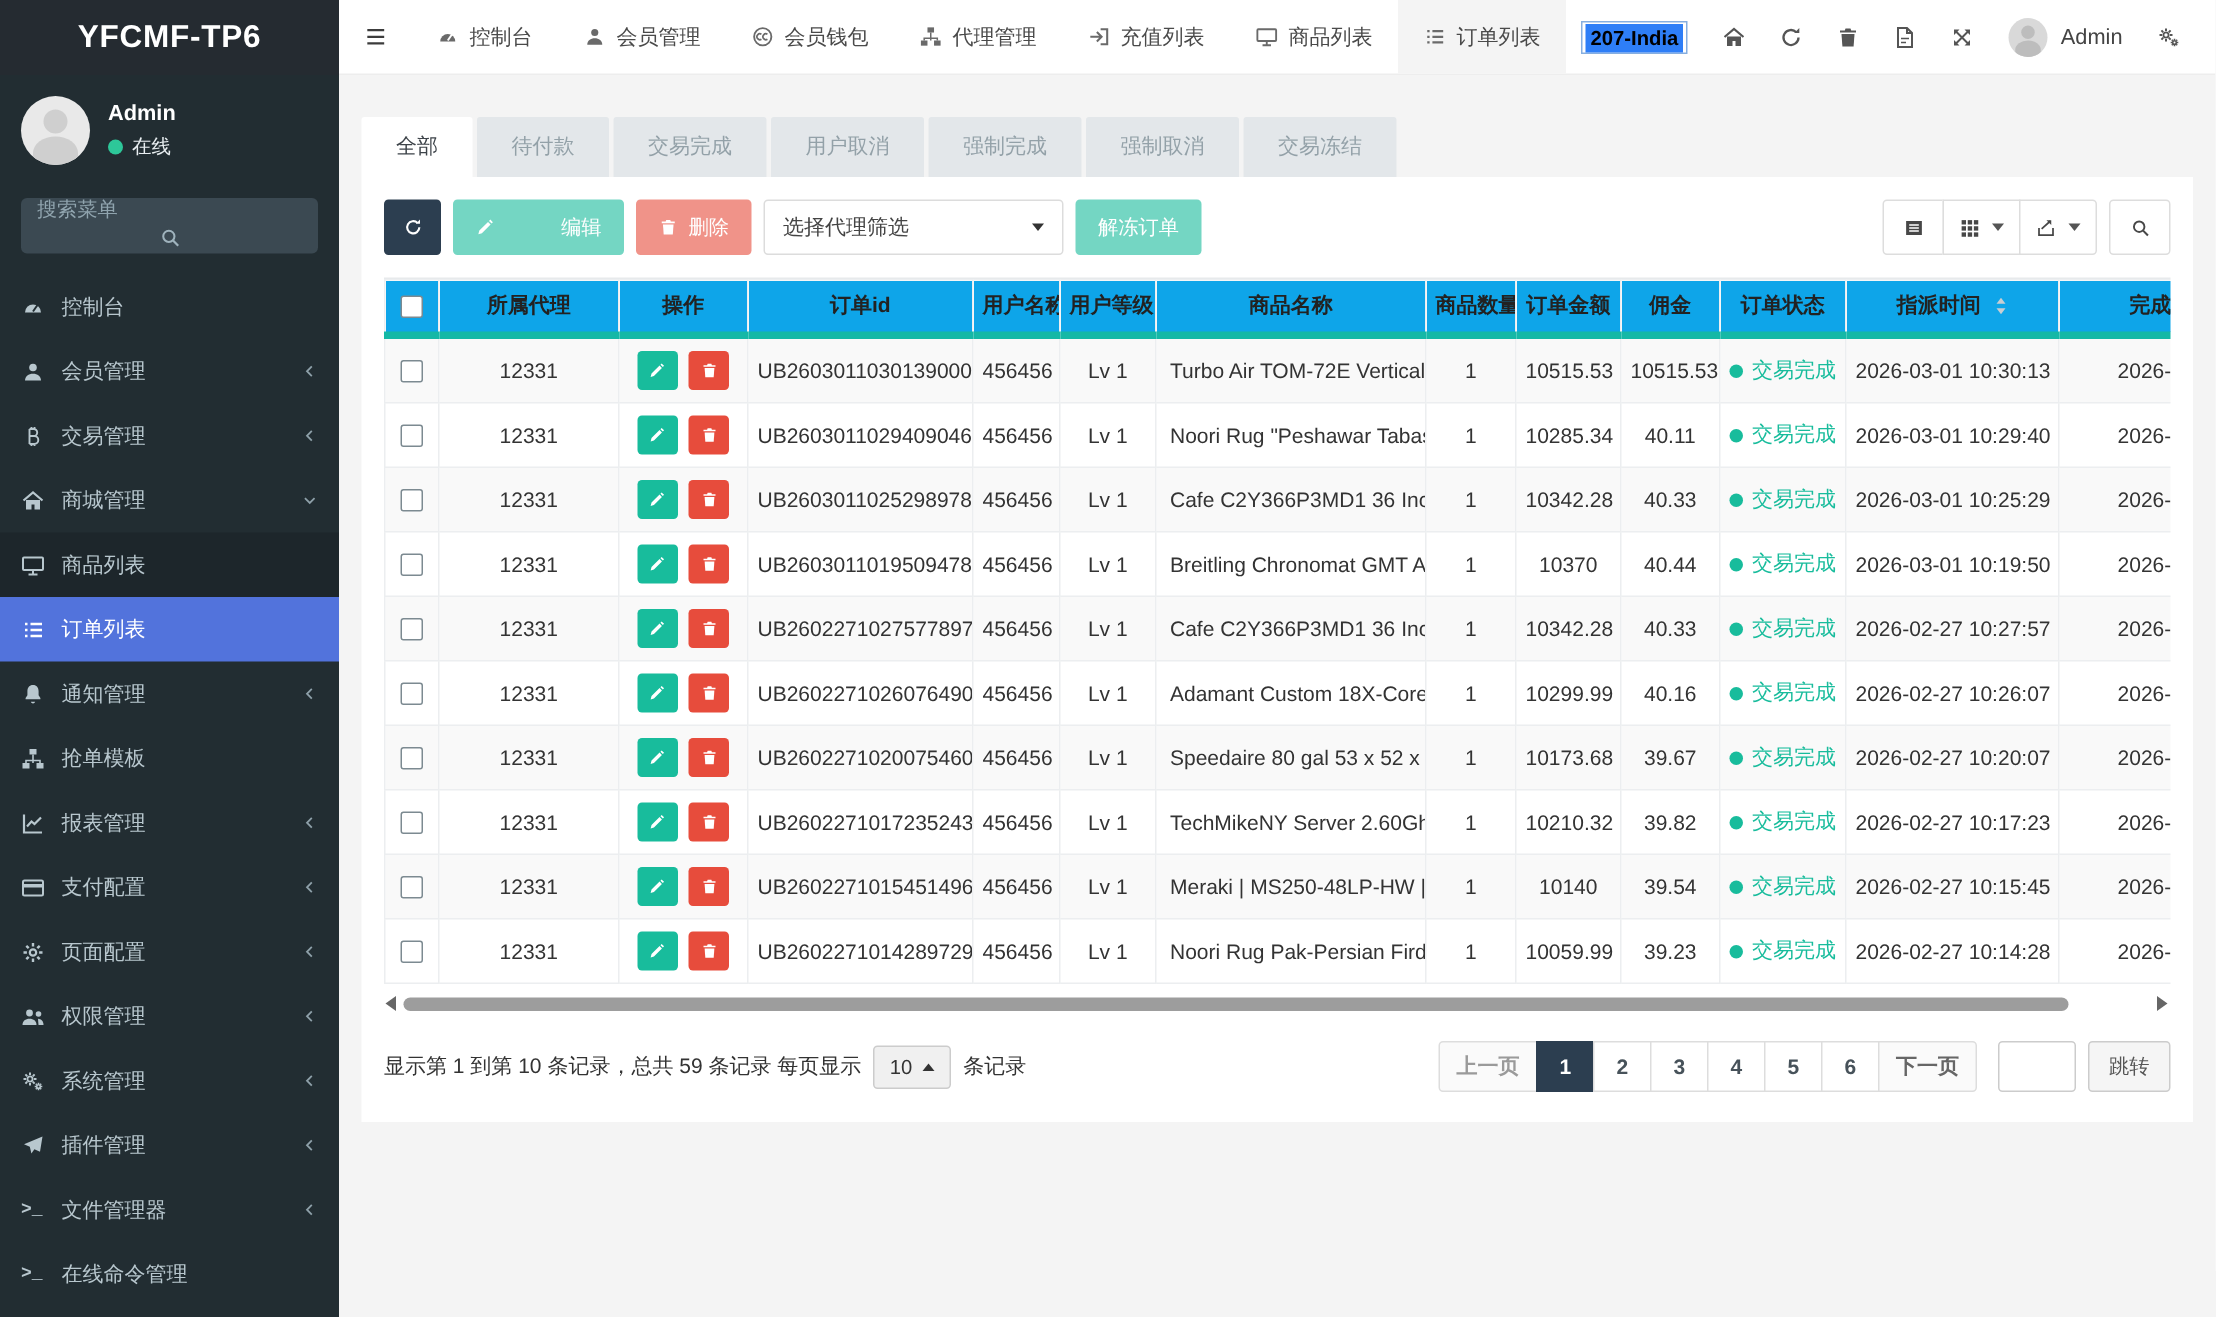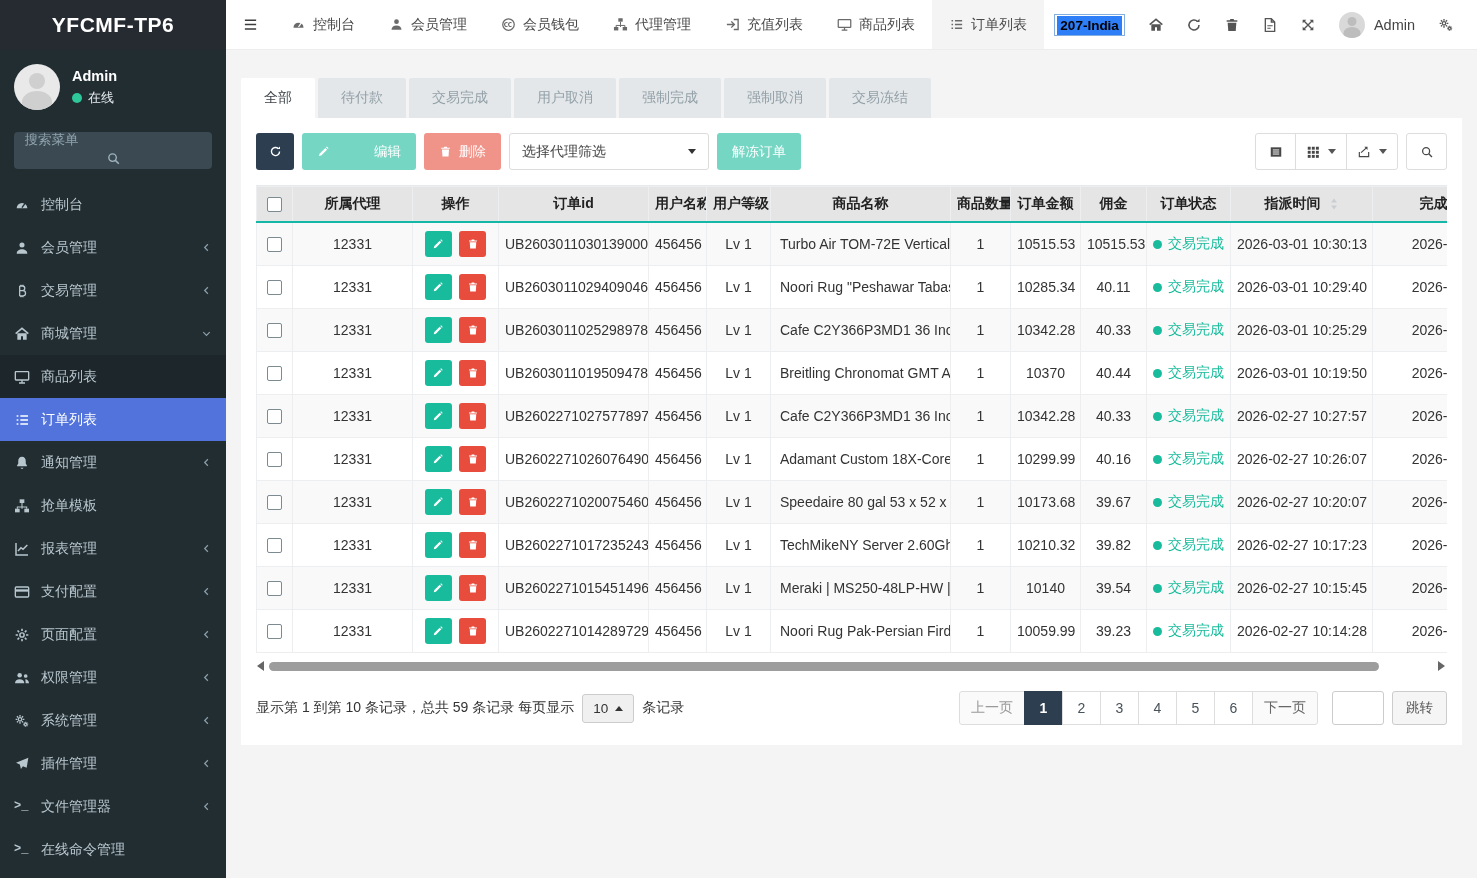--- a/index.html
+++ b/index.html
@@ -86,21 +86,21 @@
   .gbtn svg { width:14px; height:14px; }
   .btn-group .gbtn:first-child { border-radius:3px 0 0 3px; margin-left:0; }
   .btn-group .gbtn:last-child { border-radius:0 3px 3px 0; }
   .gbtn.solo { border-radius:3px; margin-left:8px; }
   .gbtn .caret-d { border-top-color:#555; margin-left:2px; }
 
   
   .table-wrap { overflow:hidden; border-top:1px solid #e7eaec; }
   table { table-layout:fixed; width:1266px; border-collapse:collapse; font-size:14px; }
   th, td { border:1px solid #eceef0; padding:8px 6px; text-align:center; white-space:nowrap; overflow:hidden; }
-  thead th { font-weight:bold; color:#222; border-bottom:2px solid #14b8a6; background:#e5e5e5; height:27px; }
+  thead th { font-weight:bold; color:#222; border-bottom:5px solid #14b8a6; background:#0ea5e9; height:27px; }
   tbody tr:nth-child(odd) { background:#f9f9f9; }
   tbody td { height:38px; color:#333; }
   td.l { text-align:left; padding-left:9px; }
   .chk { appearance:none; -webkit-appearance:none; width:15px; height:15px; border:1.6px solid #7c8a91;
          border-radius:2px; background:#fff; cursor:pointer; vertical-align:middle; }
   .rbtn { width:27px; height:26px; border:none; border-radius:3px; display:inline-flex; align-items:center;
           justify-content:center; cursor:pointer; color:#fff; margin:0 2px; }
   .rbtn svg { width:12px; height:12px; }
   .rbtn.edit { background:#18bc9c; }
   .rbtn.del { background:#e74c3c; }
@@ -116,21 +116,21 @@
   .hs-rightarr { right:2px; border-left:7px solid #666; }
   .hs-thumb { position:absolute; left:13px; right:68px; top:5px; height:9px; background:#9d9d9d; border-radius:5px; cursor:grab; }
 
   
   .tfoot { display:flex; align-items:center; margin-top:14px; }
   .pg-info { color:#333; font-size:14px; display:flex; align-items:center; }
   .pg-size { display:inline-flex; align-items:center; gap:7px; border:1px solid #ccc; background:#f0f0f0;
              border-radius:3px; padding:6px 10px; margin:0 8px; cursor:pointer; font-size:13.5px; }
   .pagination { margin-left:auto; display:flex; list-style:none; }
   .pagination li { min-width:39px; height:34px; padding:0 11px; display:flex; align-items:center; justify-content:center;
-                   border:1px solid #ddd; background:#fff; color:#47525a; cursor:pointer; margin-left:-1px; font-size:14px; }
+                   border:1px solid #ddd; background:#fff; color:#47525a; cursor:pointer; margin-left:-1px; font-size:14px;font-weight:bold; }
   .pagination li.prev { border-radius:3px 0 0 3px; color:#9a9a9a; background:#fafafa; }
   .pagination li.next { border-radius:0 3px 3px 0; color:#666; background:#fafafa; }
   .pagination li.on { background:#2c3e50; border-color:#2c3e50; color:#fff; font-weight:bold; }
   .jump-input { width:52px; height:34px; border:1px solid #ccc; border-radius:3px; margin-left:14px; font-family:inherit; padding:0 6px; }
   .jump-btn { height:34px; padding:0 13px; margin-left:8px; border:1px solid #ccc; background:#f5f5f5;
               color:#555; border-radius:3px; font-family:inherit; font-size:13.5px; cursor:pointer; }
 </style>
 </head>
 <body>
 

